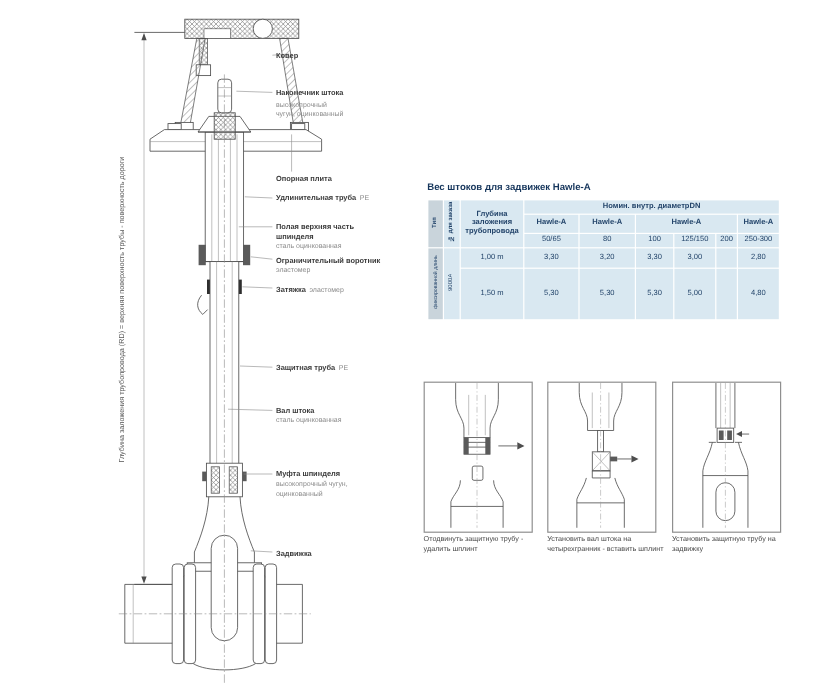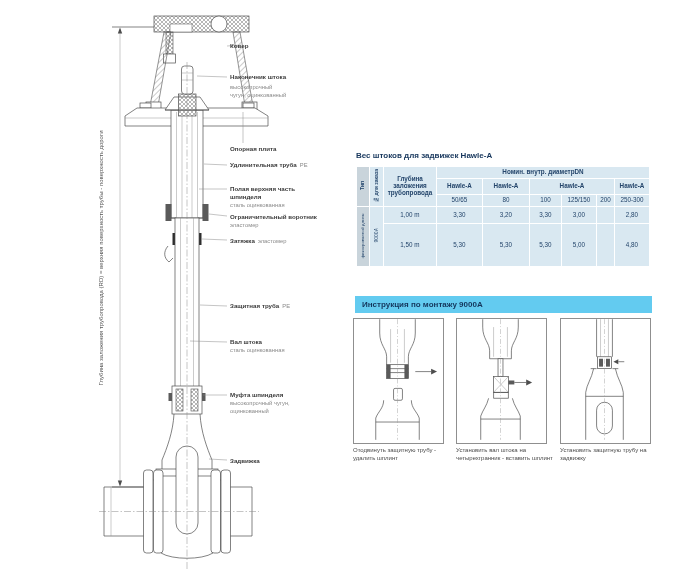--- a/index.html
+++ b/index.html
@@ -224,21 +224,20 @@
       <td>5,30</td>
       <td>5,30</td>
       <td>5,30</td>
       <td>5,00</td>
       <td></td>
       <td>4,80</td>
     </tr>
   </tbody>
     </table>
 
-  <div class="abs instr-bar">Инструкция по монтажу 9000A</div>
 
   <div class="abs panel" style="left:353px">
     <svg width="87" height="122" viewBox="0 0 88 123">
       <path class="ln" d="M26,0 V14 C26,26 33,30 33,38 V46 M62,0 V14 C62,26 55,30 55,38 V46"></path>
       <line class="thin" x1="37" y1="10" x2="37" y2="44"></line>
       <line class="thin" x1="51" y1="10" x2="51" y2="44"></line>
       <rect x="33" y="46" width="22" height="14" class="wfill"></rect>
       <line class="ln" x1="33" y1="50" x2="55" y2="50"></line>
       <line class="ln" x1="33" y1="54" x2="55" y2="54"></line>
       <rect x="33" y="46" width="4" height="14" class="dark"></rect>

